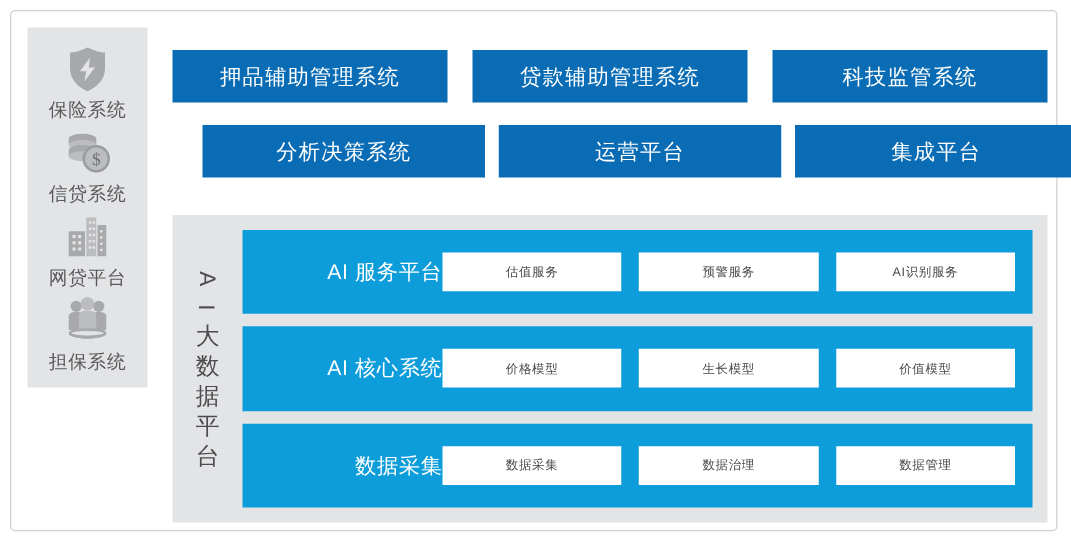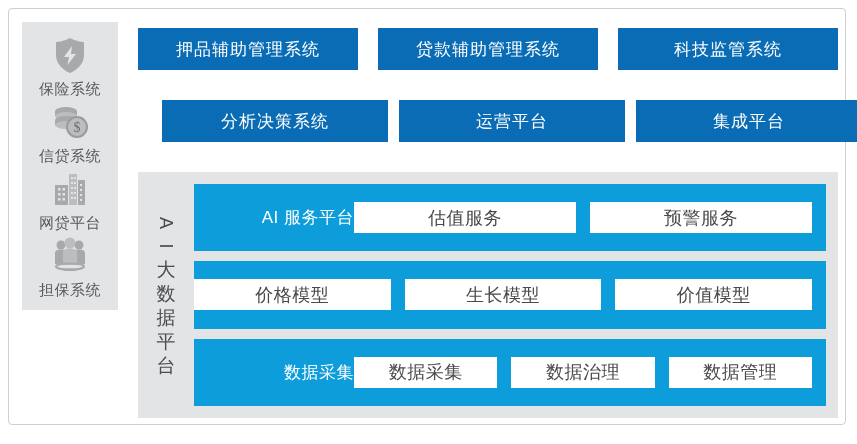--- a/index.html
+++ b/index.html
@@ -74,21 +74,21 @@
   }
 
   
   .toprow {
     position: absolute;
     left: 138px;
     width: 700px;
     display: flex;
     gap: 11px;
   }
-  .toprow.r1 { top: 28px; gap: 20px; }
+  .toprow.r1 { top: 40px; gap: 20px; }
   .toprow.r2 { top: 100px; padding-left: 24px; }
 
   .blue-btn {
     flex: 1 1 0;
     height: 42px;
     background: #0a6cb4;
     color: #ffffff;
     display: flex;
     align-items: center;
     justify-content: center;
@@ -158,21 +158,21 @@
   .band-items {
     flex: 1 1 auto;
     display: flex;
     gap: 14px;
   }
   .chip {
     flex: 1 1 0;
     height: 31px;
     background: #ffffff;
     color: #4a4a4c;
-    font-size: 18px;
+    font-size: 10px;
     display: flex;
     align-items: center;
     justify-content: center;
     letter-spacing: 0.5px;
     box-sizing: border-box;
   }
 </style>
 </head>
 <body>
 
@@ -281,24 +281,26 @@
       <span class="vert-ch">台</span>
     </div>
 
     <div class="bands">
 
       <div class="band">
         <div class="band-label">AI 服务平台</div>
         <div class="band-items">
           <div class="chip">估值服务</div>
           <div class="chip">预警服务</div>
+          <div class="chip">AI识别服务</div>
         </div>
       </div>
 
       <div class="band">
+        <div class="band-label">AI 核心系统</div>
         <div class="band-items">
           <div class="chip">价格模型</div>
           <div class="chip">生长模型</div>
           <div class="chip">价值模型</div>
         </div>
       </div>
 
       <div class="band">
         <div class="band-label">数据采集</div>
         <div class="band-items">

